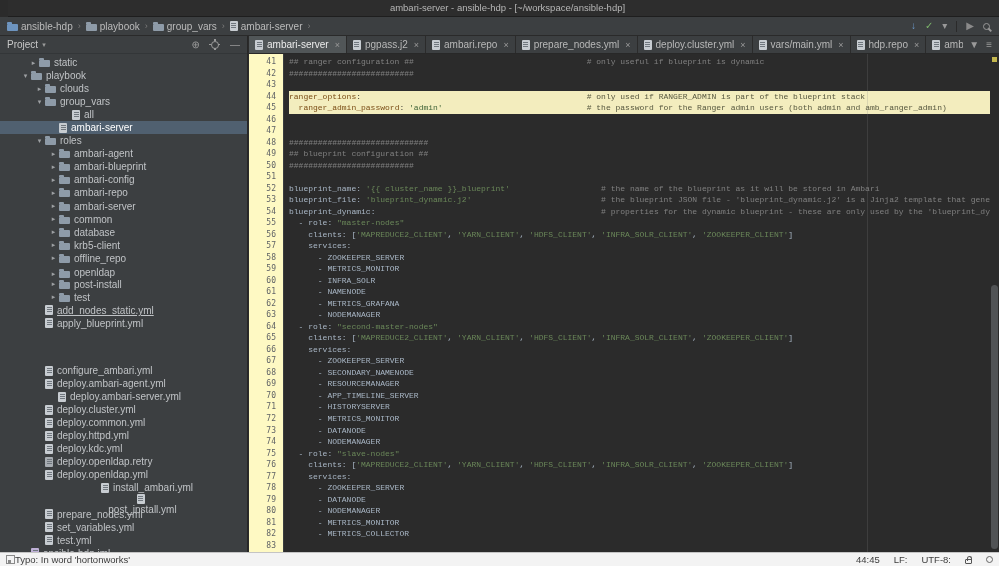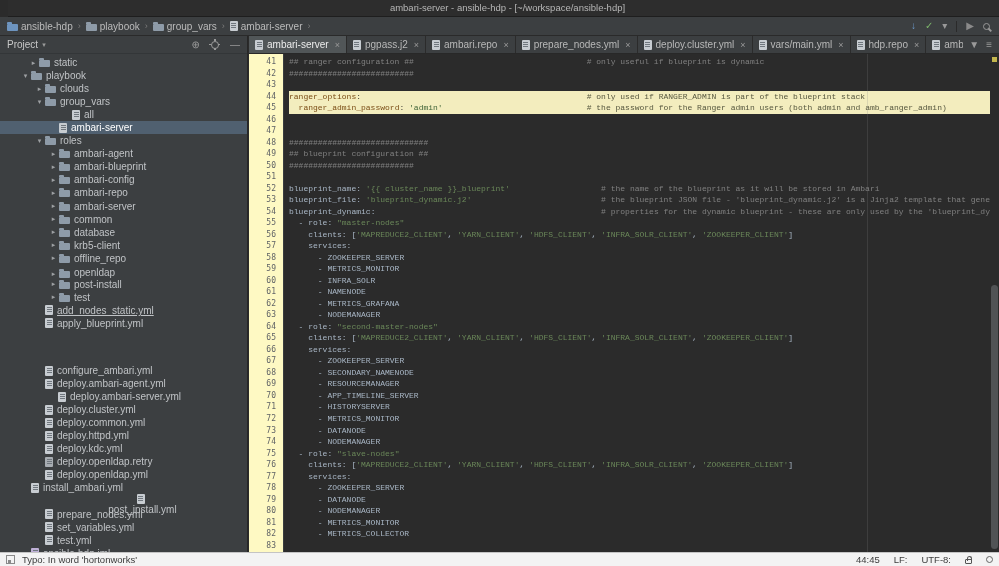--- a/index.html
+++ b/index.html
@@ -50,21 +50,21 @@
   .line.hl .t-k{color:#7a4d16}
   .line.hl .t-p{color:#3c3c34}
   .line.hl .t-s{color:#3f6337}
   .line.hl .t-kw{color:#9a5b12}
   .marginguide{position:absolute;left:618px;top:0;bottom:0;width:1px;background:rgba(130,130,130,.22)}
   .scrollbar{position:absolute;right:0;top:0;bottom:0;width:9px}
   .scrollthumb{position:absolute;right:1px;width:7px;top:231px;height:264px;background:#585b5d;border-radius:4px;opacity:.85}
   .stripemark{position:absolute;right:2px;width:5px;height:5px;background:#c3b64e;top:3px}
 
   
-  .statusbar{position:absolute;left:0;bottom:0;width:999px;height:14px;background:#f3f3f3;border-top:1px solid #c4c4c4;display:flex;align-items:center;padding:0 6px;font-size:9.5px;color:#3c3c3c;gap:7px}
+  .statusbar{position:absolute;left:0;bottom:0;width:999px;height:14px;background:#f3f3f3;border-top:1px solid #c4c4c4;display:flex;align-items:center;padding:0 6px;font-size:9.5px;color:#3c3c3c;}
   .sbright{margin-left:auto;display:flex;align-items:center;gap:14px}
   .sbitem{white-space:nowrap}
 
   
   .ic{display:inline-block;flex:none}
   .ic-folder,.ic-folder-blue{width:11px;height:7px;background:#8e9ba8;border-radius:1px;position:relative;margin-top:2px}
   .ic-folder::before,.ic-folder-blue::before{content:"";position:absolute;top:-2px;left:0;width:5px;height:2px;background:inherit;border-radius:1px 1px 0 0}
   .ic-folder-blue{background:#6d94bf}
   .ic-file,.ic-yml,.ic-retry,.ic-iml{width:8px;height:10px;background:#c7ccd1;border-radius:1px;position:relative}
   .ic-file::before,.ic-yml::before,.ic-retry::before,.ic-iml::before{content:"";position:absolute;left:1.5px;top:2px;width:5px;height:1px;background:#70777e;box-shadow:0 2px 0 #70777e,0 4px 0 #70777e}
@@ -276,21 +276,21 @@
       <div class="treerow" style="padding-left: 34px;">
         <span class="arrow"></span>
         <span class="ic ic-retry"></span>
         <span class="treelabel">deploy.openldap.retry</span>
       </div>
       <div class="treerow" style="padding-left: 34px;">
         <span class="arrow"></span>
         <span class="ic ic-yml"></span>
         <span class="treelabel">deploy.openldap.yml</span>
       </div>
-      <div class="treerow" style="padding-left: 20px;">
+      <div class="treerow" style="padding-left: 42px; margin-left: 48px;">
         <span class="arrow"></span>
         <span class="ic ic-yml"></span>
         <span class="treelabel">install_ambari.yml</span>
       </div>
       <div class="treerow" style="padding-left: 34px; flex-direction: column;">
         <span class="arrow"></span>
         <span class="ic ic-yml"></span>
         <span class="treelabel">post_install.yml</span>
       </div>
       <div class="treerow" style="padding-left: 34px;">

